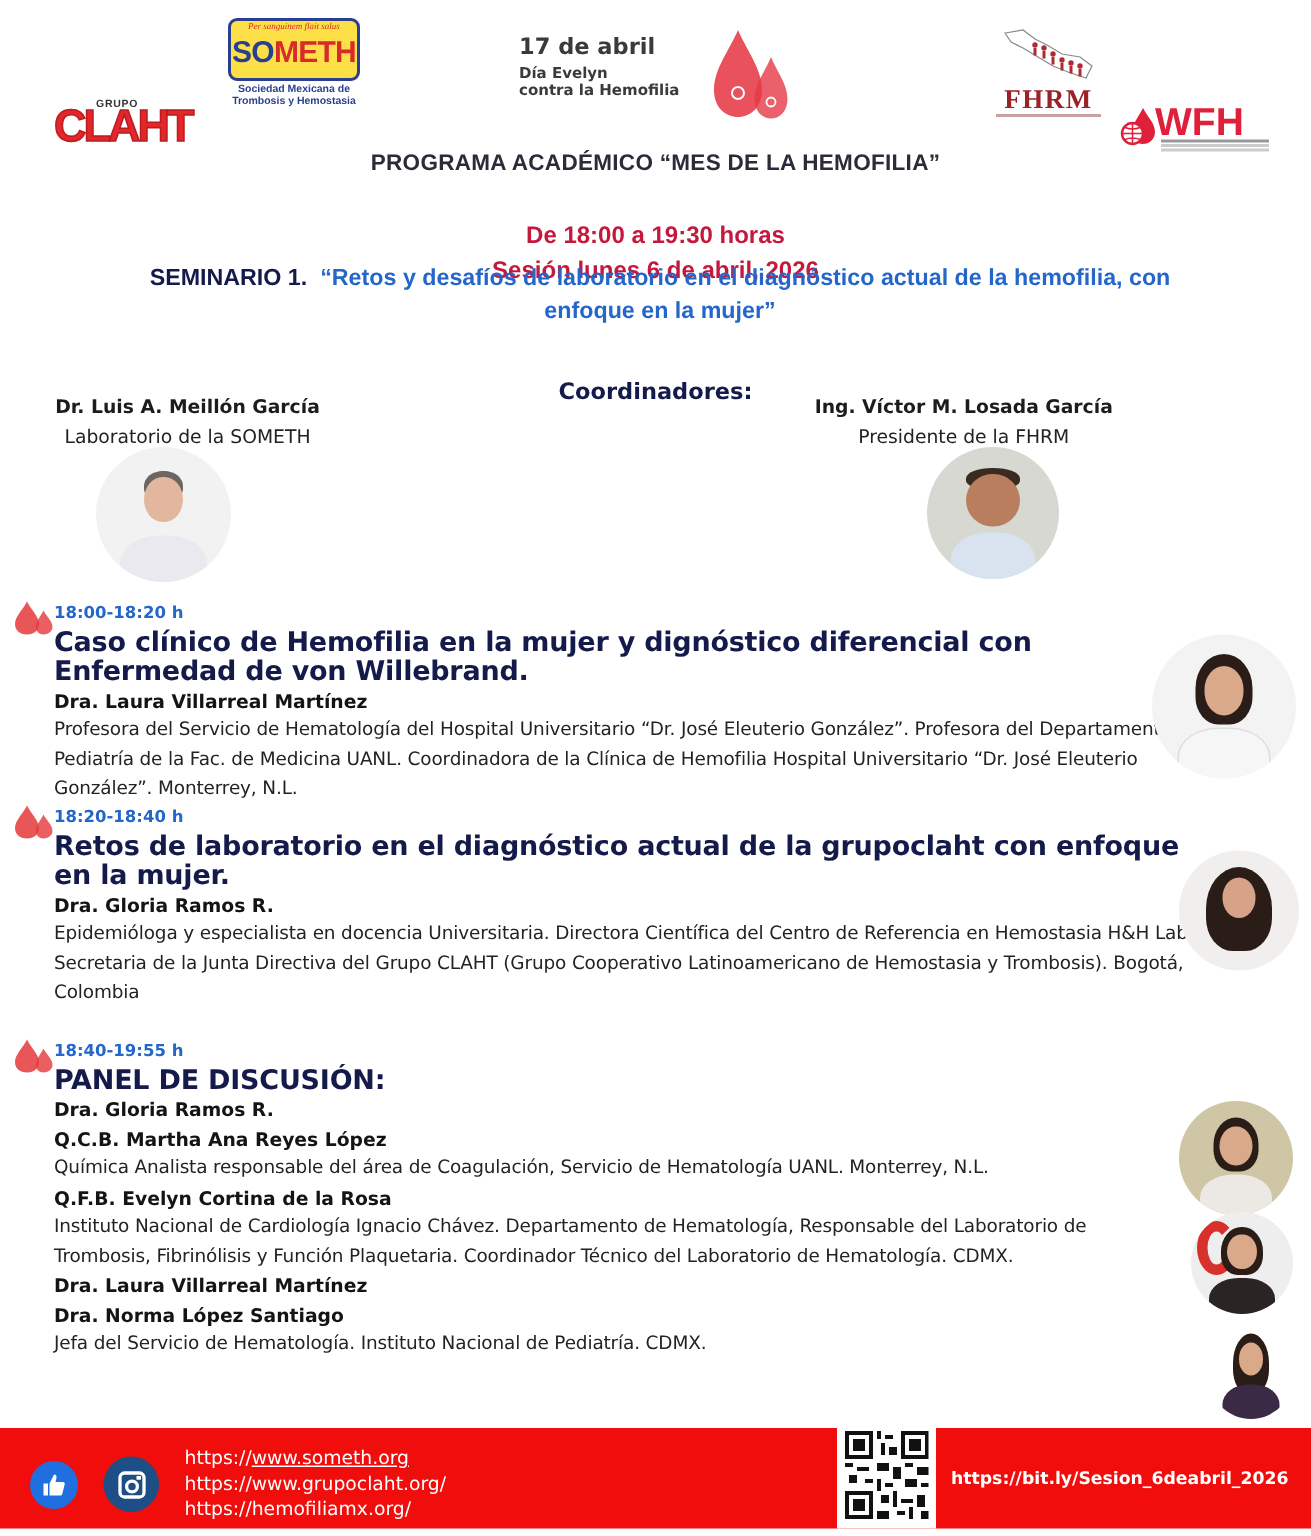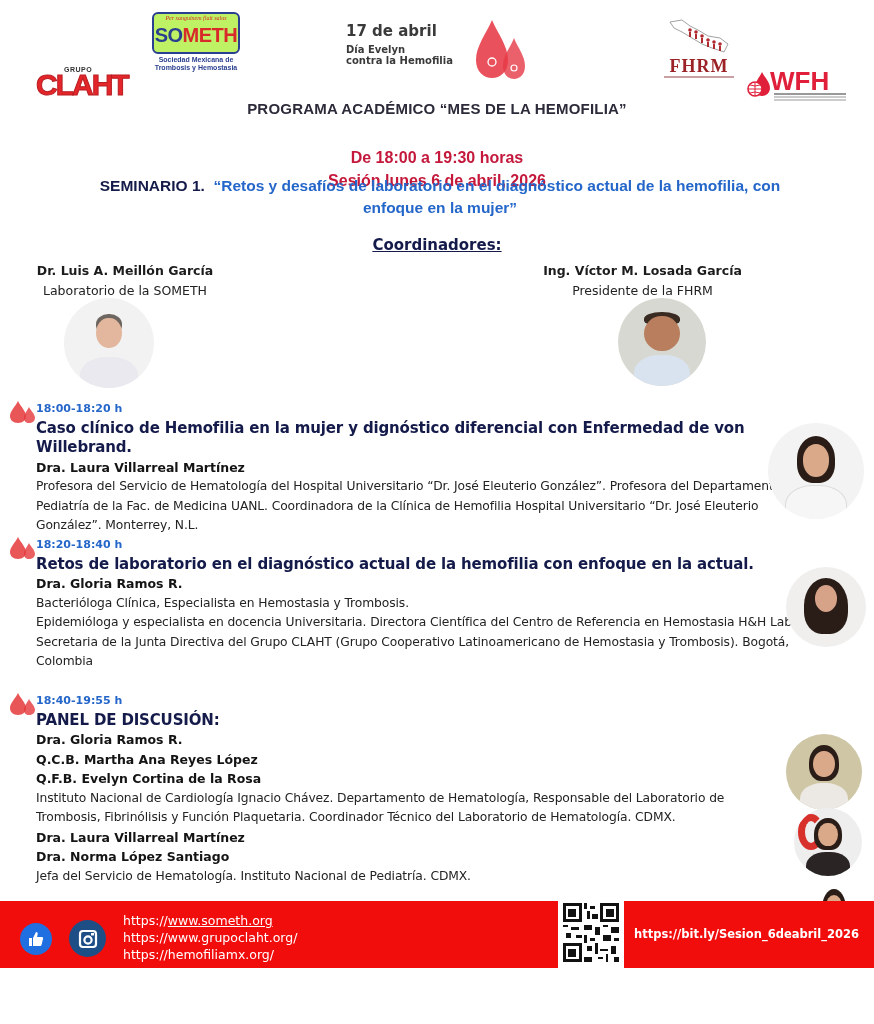--- a/index.html
+++ b/index.html
@@ -6,21 +6,21 @@
   html, body { width: 874px; height: 1024px; background: #ffffff; overflow: hidden; }
   body { position: relative; font-family: "DejaVu Sans", sans-serif; color: #222; }
 
   
   .logo { position: absolute; }
   .claht { left: 36px; top: 64px; width: 96px; height: 40px; }
   .claht .grupo { position: absolute; left: 28px; top: 2px; font: bold 7px "Liberation Sans", sans-serif; color: #333; letter-spacing: .5px; }
   .claht .word { position: absolute; left: 0; top: 4px; font: bold 30px "Liberation Sans", sans-serif; color: #e4262b; letter-spacing: -2px; -webkit-text-stroke: 1px #b81d21; }
 
   .someth { left: 150px; top: 12px; width: 92px; height: 58px; }
-  .someth .box { position: absolute; left: 2px; top: 0; width: 88px; height: 42px; border: 2.5px solid #2a3f8f; border-radius: 6px; background: #bef264; }
+  .someth .box { position: absolute; left: 2px; top: 0; width: 88px; height: 42px; border: 2.5px solid #2a3f8f; border-radius: 6px; background: #fde047; }
   .someth .motto { position: absolute; left: 0; right: 0; top: 1px; text-align: center; font: italic 6px "Liberation Serif", serif; color: #d92a2a; }
   .someth .name { position: absolute; left: 0; right: 0; top: 10px; text-align: center; font: bold 20px "Liberation Sans", sans-serif; color: #2a3f8f; letter-spacing: -0.5px; }
   .someth .name span { color: #d92a2a; }
   .someth .sub { position: absolute; left: -6px; right: -6px; top: 44px; text-align: center; font: bold 7px/8px "Liberation Sans", sans-serif; color: #2a3f8f; }
 
   .dia { left: 346px; top: 22px; width: 180px; height: 60px; }
   .dia .date { position: absolute; left: 0; top: 0; font: bold 15px "DejaVu Sans", sans-serif; color: #3a3a3a; }
   .dia .l1, .dia .l2 { position: absolute; left: 0; font: bold 10px/11px "DejaVu Sans", sans-serif; color: #3a3a3a; }
   .dia .l1 { top: 22px; } .dia .l2 { top: 33px; }
   .drops { position: absolute; left: 126px; top: -6px; width: 56px; height: 66px; }
@@ -36,21 +36,21 @@
   .wfh .fine { position: absolute; left: 28px; top: 27px; width: 72px; height: 2px; background: #999; box-shadow: 0 3px 0 #ccc, 0 6px 0 #ccc; }
 
   
   .center { position: absolute; left: 0; width: 874px; text-align: center; }
   .t-program { top: 100px; font: bold 15px "Liberation Sans", sans-serif; color: #2b2b3a; letter-spacing: .2px; }
   .t-session { top: 124px; font: bold 16px "Liberation Sans", sans-serif; color: #c4183c; margin-top: 48px; }
   .t-hours { top: 149px; font: bold 16px "Liberation Sans", sans-serif; color: #c4183c; }
   .seminar { position: absolute; left: 80px; top: 175px; width: 720px; font: bold 15.5px/22px "Liberation Sans", sans-serif; color: #2466c9; text-align: center; }
   .seminar .lbl { color: #141a4a; }
 
-  .coord-title { top: 236px; font: bold 15px "DejaVu Sans", sans-serif; color: #141a4a; text-decoration: underline; }
+  .coord-title { top: 252px; font: bold 15px "DejaVu Sans", sans-serif; color: #141a4a; }
 
   .coord { position: absolute; text-align: center; }
   .coord .nm { font: bold 12.5px "DejaVu Sans", sans-serif; color: #1c1c1c; white-space: nowrap; }
   .coord .rl { font: 12.5px "DejaVu Sans", sans-serif; color: #222; margin-top: 5px; white-space: nowrap; }
   .coord-1 { left: 20px; top: 263px; width: 210px; }
   .coord-2 { left: 535px; top: 263px; width: 215px; }
 
   
   .photo { position: absolute; border-radius: 50%; overflow: hidden; background: #eef0f2; }
   .photo .body { position: absolute; left: 18%; right: 18%; bottom: -10%; height: 45%; border-radius: 45% 45% 0 0; }
@@ -76,29 +76,29 @@
   .ph-evelyn { left: 794px; top: 808px; width: 68px; height: 68px; background: #eeeeee; }
   .ph-evelyn .swoosh { position: absolute; left: 4px; top: 6px; width: 26px; height: 36px; border-radius: 50%; border: 7px solid #d8312c; border-right-color: transparent; }
   .ph-evelyn .body { background: #2a2424; }
   .ph-norma { left: 804px; top: 880px; width: 60px; height: 66px; background: #ffffff; }
   .ph-norma .body { background: #3b2a45; }
 
   
   .drop-ic { position: absolute; left: 8px; width: 28px; height: 24px; }
   .block { position: absolute; left: 36px; width: 770px; font-size: 12.5px; line-height: 19.5px; color: #1e1e1e; font-family: "DejaVu Sans", sans-serif; }
   .block .time { color: #2466c9; font-weight: bold; font-size: 11px; }
-  .block .topic { color: #141a4a; font-weight: bold; font-size: 15px; letter-spacing: -0.15px; }
+  .block .topic { color: #141a4a; font-weight: bold; font-size: 18px; letter-spacing: -0.15px; }
   .block .speaker { color: #141414; font-weight: bold; }
   .block .desc { color: #232323; font-size: 12.3px; letter-spacing: -0.1px; }
   .b1 { top: 399px; }
   .b2 { top: 535px; }
   .b3 { top: 691px; }
 
   
-  .footer { position: absolute; left: 0; top: 901px; width: 874px; height: 67px; background: #f20d0d; }
+  .footer { position: absolute; left: 0; top: 952px; width: 874px; height: 67px; background: #f20d0d; }
   .fb { position: absolute; left: 20px; top: 22px; width: 32px; height: 32px; border-radius: 50%; background: #1f6fe0; display: flex; align-items: center; justify-content: center; }
   .ig { position: absolute; left: 69px; top: 19px; width: 37px; height: 37px; border-radius: 50%; background: #1d4e86; display: flex; align-items: center; justify-content: center; }
   .links { position: absolute; left: 123px; top: 11px; font: 12.5px/17px "DejaVu Sans", sans-serif; color: #ffffff; }
   .links a { color: #fff; text-decoration: none; display: block; }
   .links a.u span { text-decoration: underline; }
   .qr { position: absolute; left: 558px; top: -4px; width: 66px; height: 71px; background: #fff; padding: 6px 5px; }
   .shortlink { position: absolute; left: 634px; top: 26px; font: bold 11.5px "DejaVu Sans", sans-serif; color: #fff; }
 </style>
 </head>
 <body>
@@ -204,39 +204,39 @@
     <div class="body"></div>
     <div class="head"></div>
   </div>
 
 <svg class="drop-ic" style="top:536px" viewBox="0 0 28 24">
   <path d="M10 1 C13 7 18 11 18 16 C18 20 15 23 10 23 C5 23 2 20 2 16 C2 11 7 7 10 1Z" fill="#e5383b" opacity=".85"></path>
   <path d="M21 7 C23 11 27 14 27 18 C27 21 24 23 21 23 C18 23 16 21 16 18 C16 14 19 11 21 7Z" fill="#e5383b" opacity=".8"></path>
 </svg>
 <div class="block b2">
   <div class="time">18:20-18:40 h</div>
-  <div class="topic">Retos de laboratorio en el diagnóstico actual de la hemofilia con enfoque en la actual.</div>
+  <div class="topic">Retos de laboratorio en el diagnóstico actual de la grupoclaht con enfoque en la mujer.</div>
   <div class="speaker">Dra. Gloria Ramos R.</div>
-  <div class="desc">Bacterióloga Clínica, Especialista en Hemostasia y Trombosis.</div>
   <div class="desc" style="width:765px">Epidemióloga y especialista en docencia Universitaria. Directora Científica del Centro de Referencia en Hemostasia H&amp;H Lab. Secretaria de la Junta Directiva del Grupo CLAHT (Grupo Cooperativo Latinoamericano de Hemostasia y Trombosis). Bogotá, Colombia</div>
 </div>
 <div class="photo ph-gloria">
     <div class="hair" style="height:70%;left:22%;width:56%"></div>
     <div class="head"></div>
   </div>
 
 <svg class="drop-ic" style="top:692px" viewBox="0 0 28 24">
   <path d="M10 1 C13 7 18 11 18 16 C18 20 15 23 10 23 C5 23 2 20 2 16 C2 11 7 7 10 1Z" fill="#e5383b" opacity=".85"></path>
   <path d="M21 7 C23 11 27 14 27 18 C27 21 24 23 21 23 C18 23 16 21 16 18 C16 14 19 11 21 7Z" fill="#e5383b" opacity=".8"></path>
 </svg>
 <div class="block b3">
   <div class="time">18:40-19:55 h</div>
   <div class="topic">PANEL DE DISCUSIÓN:</div>
   <div class="speaker">Dra. Gloria Ramos R.</div>
   <div class="speaker">Q.C.B. Martha Ana Reyes López</div>
+  <div class="desc">Química Analista responsable del área de Coagulación, Servicio de Hematología UANL. Monterrey, N.L.</div>
   <div class="speaker">Q.F.B. Evelyn Cortina de la Rosa</div>
   <div class="desc" style="width:720px">Instituto Nacional de Cardiología Ignacio Chávez. Departamento de Hematología, Responsable del Laboratorio de Trombosis, Fibrinólisis y Función Plaquetaria. Coordinador Técnico del Laboratorio de Hematología. CDMX.</div>
   <div class="speaker">Dra. Laura Villarreal Martínez</div>
   <div class="speaker">Dra. Norma López Santiago</div>
   <div class="desc">Jefa del Servicio de Hematología. Instituto Nacional de Pediatría. CDMX.</div>
 </div>
 <div class="photo ph-martha">
     <div class="hair"></div>
     <div class="body"></div>
     <div class="head"></div>

